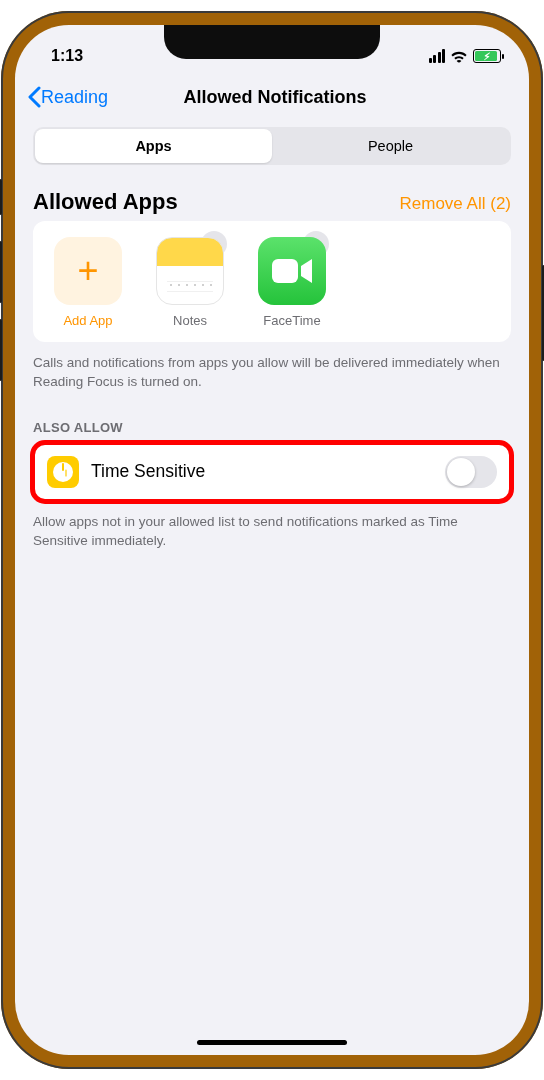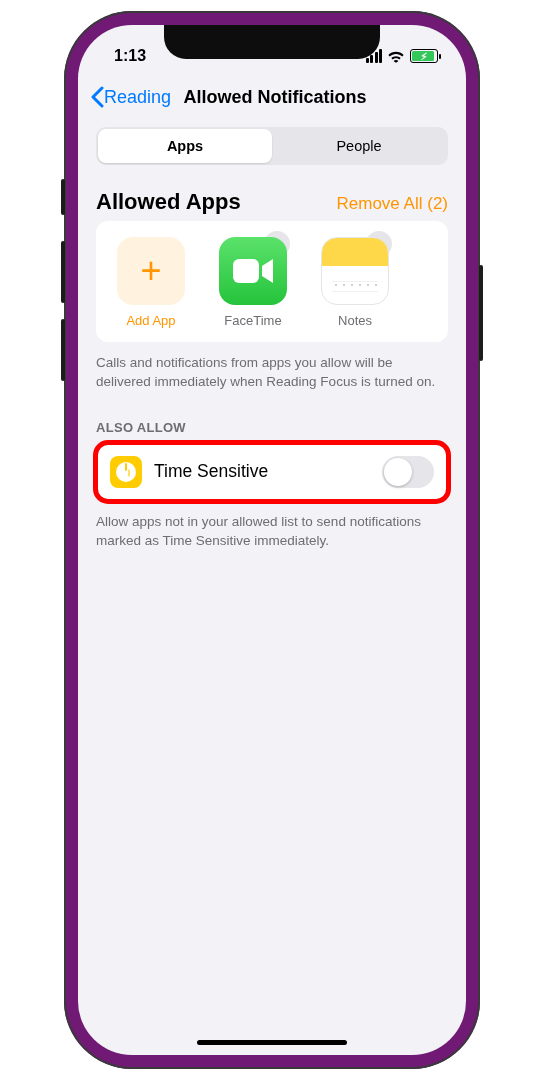--- a/index.html
+++ b/index.html
@@ -6,24 +6,24 @@
     body {
       font-family: -apple-system, BlinkMacSystemFont, "Segoe UI", Helvetica, Arial, sans-serif;
       background: #fff;
       width: 544px;
       height: 1080px;
       display: flex;
       align-items: center;
       justify-content: center;
     }
     .phone-frame {
-      width: 416px;
+      width: 542px;
       height: 1058px;
       border-radius: 68px;
-      background: #701a75;
+      background: #a16207;
       padding: 14px;
       position: relative;
       box-shadow: inset 0 0 0 2px #3a3a3a;
     }
     .side-btn {
       position: absolute;
       background: #1c1c1c;
       border-radius: 2px;
       width: 4px;
     }
@@ -274,35 +274,35 @@
         <div class="app-tile">
           <div class="app-icon add-icon">
               <span class="plus">+</span>
             </div>
           <div class="app-label add-label">Add App</div>
         </div>
         <div class="app-tile">
           <div class="badge">
               <div class="minus"></div>
             </div>
+          <div class="app-icon notes-icon"></div>
+          <div class="app-label">Notes</div>
+        </div>
+        <div class="app-tile">
+          <div class="badge">
+              <div class="minus"></div>
+            </div>
           <div class="app-icon ft-icon">
             <svg viewBox="0 0 42 30">
                 <rect x="1" y="3" width="26" height="24" rx="6" fill="#fff"></rect>
                 <path d="M30 10 L41 3 L41 27 L30 20 Z" fill="#fff"></path>
               </svg>
           </div>
           <div class="app-label">FaceTime</div>
         </div>
-        <div class="app-tile">
-          <div class="badge">
-              <div class="minus"></div>
-            </div>
-          <div class="app-icon notes-icon"></div>
-          <div class="app-label">Notes</div>
-        </div>
       </div>
     </div>
 
     <div class="desc">Calls and notifications from apps you allow will be delivered immediately when Reading Focus is turned on.</div>
 
     <div class="group-label">ALSO ALLOW</div>
 
     <div class="row-wrap">
       <div class="row">
         <div class="clock-icon"></div>

